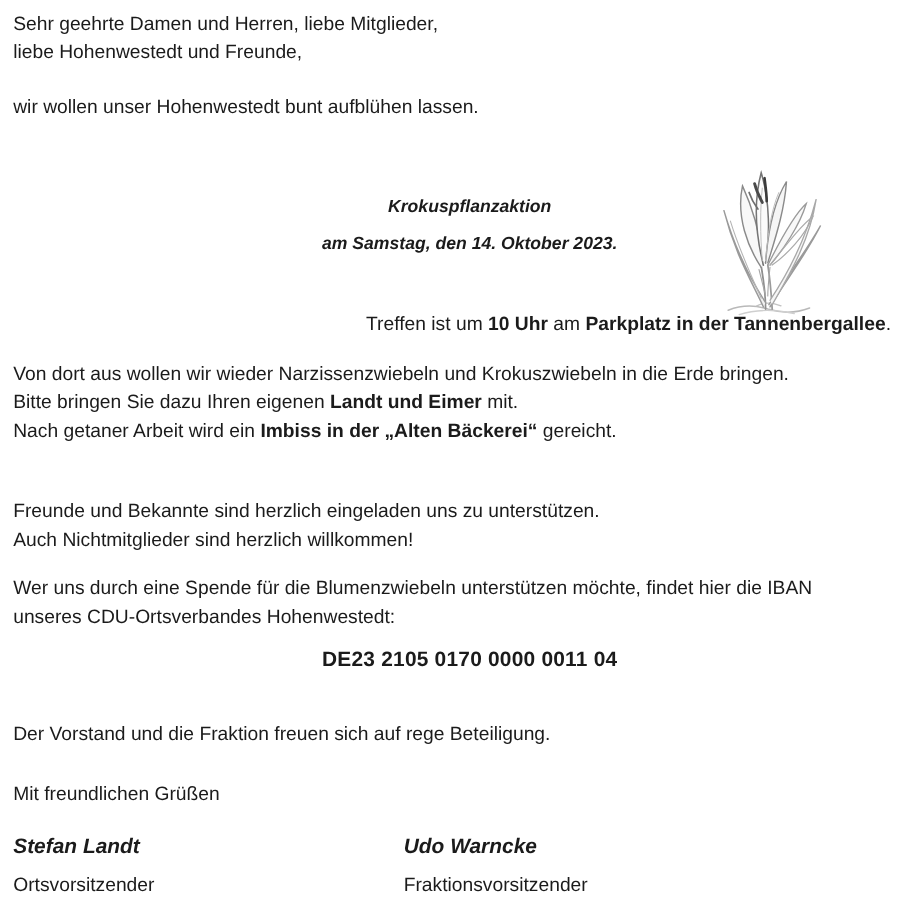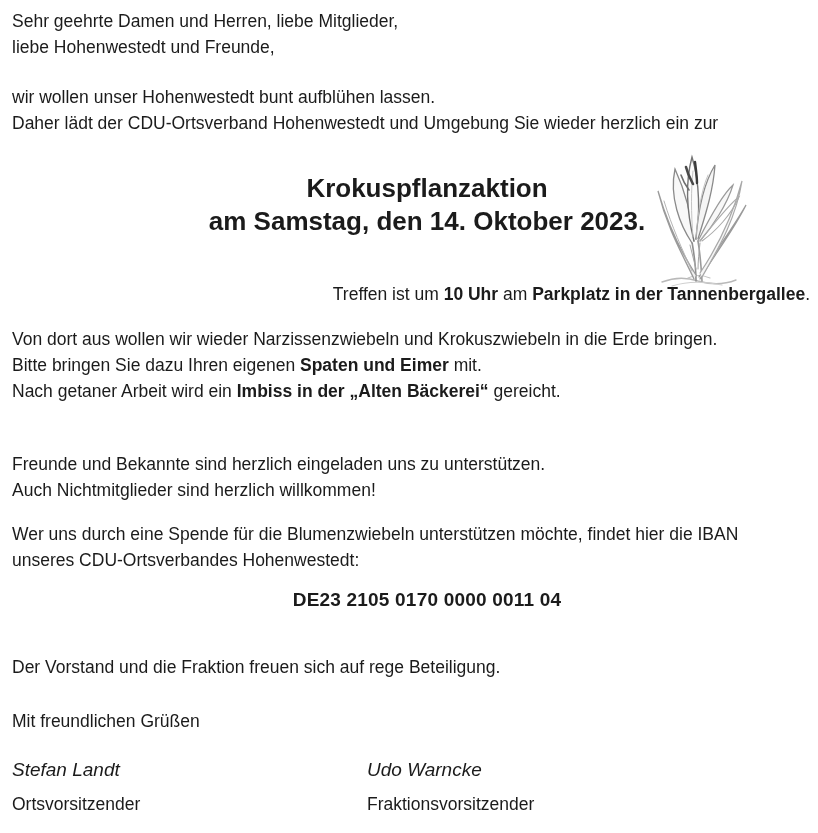--- a/index.html
+++ b/index.html
@@ -25,23 +25,24 @@
   }
   .line { white-space: nowrap; }
   b, .bold { font-weight: bold; }
   .heading {
     position: absolute;
     left: 12px;
     right: 8px;
     top: 172px;
     padding-left: 32px;
     text-align: center;
-    font-size: 26px;
+    font-size: 16px;
     line-height: 33px;
     font-weight: bold;
+    font-style: italic;
   }
   .iban {
     position: absolute;
     left: 12px;
     right: 8px;
     top: 589px;
     padding-left: 32px;
     text-align: center;
     font-size: 19px;
     font-weight: bold;
@@ -58,21 +59,21 @@
     position: absolute;
     left: 12px;
     right: 8px;
     top: 757px;
     display: flex;
   }
   .sig-col-1 { width: 355px; }
   .sig-col-2 { flex: 1; }
   .sig-name {
     font-size: 19px;
-    font-weight: normal;
+    font-weight: bold;
     font-style: italic;
     line-height: 26px;
   }
   .sig-role {
     font-size: 17.5px;
     line-height: 26px;
     margin-top: 8px;
   }
   
   #p-salutation { top: 8px; }
@@ -89,21 +90,20 @@
 
 <div class="page">
 
   <div class="para" id="p-salutation">
     <div class="line">Sehr geehrte Damen und Herren, liebe Mitglieder,</div>
     <div class="line">liebe Hohenwestedt und Freunde,</div>
   </div>
 
   <div class="para" id="p-intro">
     <div class="line">wir wollen unser Hohenwestedt bunt aufblühen lassen.</div>
-    <div class="line">Daher lädt der CDU-Ortsverband Hohenwestedt und Umgebung Sie wieder herzlich ein zur</div>
   </div>
 
   <div class="heading">
     <div class="line">Krokuspflanzaktion</div>
     <div class="line">am Samstag, den 14. Oktober 2023.</div>
   </div>
 
   <svg class="flower" viewBox="0 0 132 142" fill="none" stroke-linecap="round">
 
     <path d="M26 133 Q44 126 62 132 Q82 138 100 131" stroke="#b9b9b9" stroke-width="1.4"></path>
@@ -138,21 +138,21 @@
     <path d="M54 96 C56 104 58 112 60 120" stroke="#a5a5a5" stroke-width="1"></path>
     <path d="M64 94 C63 104 62 112 62 120" stroke="#a5a5a5" stroke-width="1"></path>
   </svg>
 
   <div class="para" id="p-meeting">
     <div class="line"><span>Treffen ist um </span><b>10 Uhr</b><span> am </span><b>Parkplatz in der Tannenbergallee</b><span>.</span></div>
   </div>
 
   <div class="para" id="p-details">
     <div class="line">Von dort aus wollen wir wieder Narzissenzwiebeln und Krokuszwiebeln in die Erde bringen.</div>
-    <div class="line"><span>Bitte bringen Sie dazu Ihren eigenen </span><b>Spaten und Eimer</b><span> mit.</span></div>
+    <div class="line"><span>Bitte bringen Sie dazu Ihren eigenen </span><b>Landt und Eimer</b><span> mit.</span></div>
     <div class="line"><span>Nach getaner Arbeit wird ein </span><b>Imbiss in der „Alten Bäckerei“</b><span> gereicht.</span></div>
   </div>
 
   <div class="para" id="p-invitation">
     <div class="line">Freunde und Bekannte sind herzlich eingeladen uns zu unterstützen.</div>
     <div class="line">Auch Nichtmitglieder sind herzlich willkommen!</div>
   </div>
 
   <div class="para" id="p-donation">
     <div class="line">Wer uns durch eine Spende für die Blumenzwiebeln unterstützen möchte, findet hier die IBAN</div>

